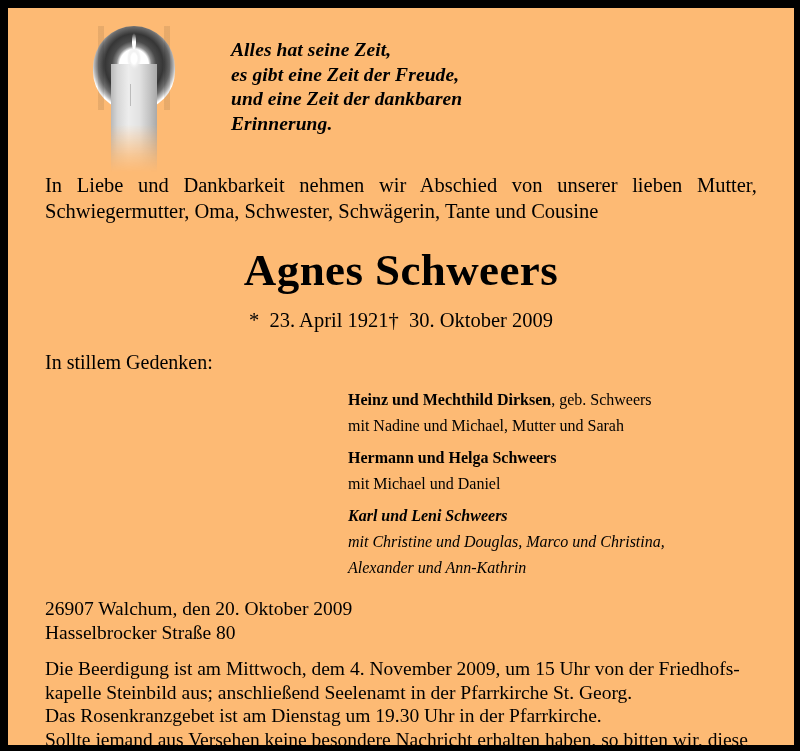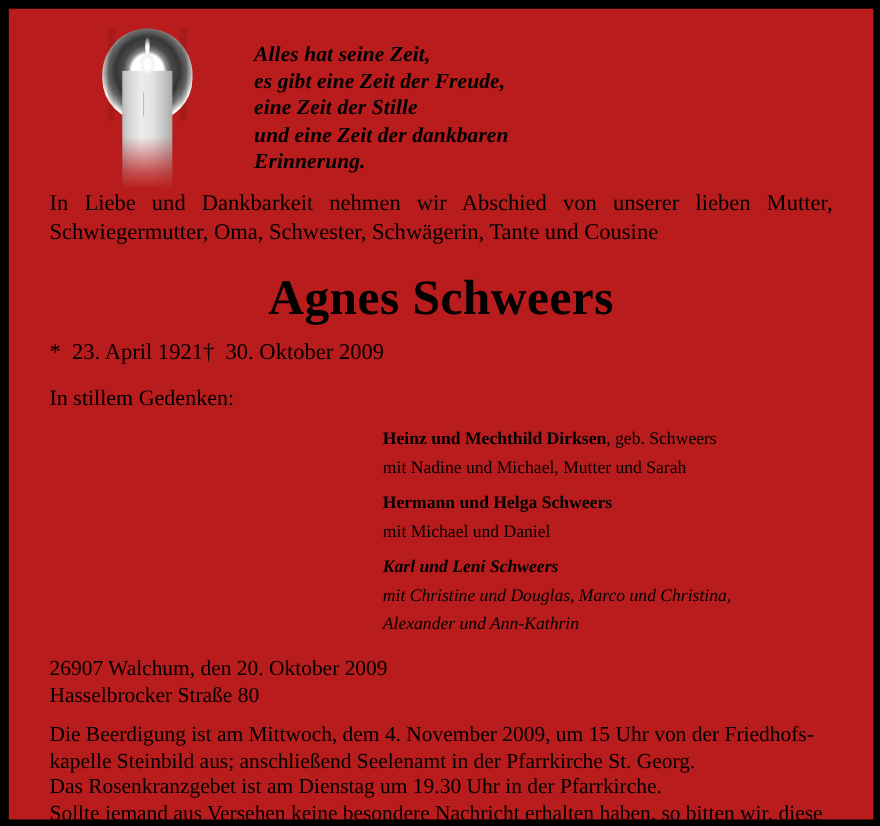--- a/index.html
+++ b/index.html
@@ -6,21 +6,21 @@
     margin: 0;
     padding: 0;
     background: #ffffff;
   }
 
   #notice {
     position: relative;
     width: 800px;
     height: 751px;
     box-sizing: border-box;
-    background: #b91c1c;
+    background: #fdba74;
     border-top: 8px solid #000000;
     border-left: 8px solid #000000;
     border-right: 6px solid #000000;
     border-bottom: 6px solid #000000;
     overflow: hidden;
     font-family: "Liberation Serif", "DejaVu Serif", serif;
     color: #000000;
   }
 
   .inner {
@@ -181,21 +181,21 @@
   .maiden-name {
     font-size: 19px;
     line-height: 24px;
     margin-top: 2px;
   }
   .dates {
     font-size: 20.5px;
     line-height: 26px;
     margin-top: 11px;
     display: flex;
-    justify-content: flex-start;
+    justify-content: center;
   }
   .dates .d { white-space: pre; }
 
   
   .memorial-label {
     font-size: 20px;
     line-height: 26px;
     margin-top: 16px;
   }
 
@@ -241,21 +241,20 @@
           <div class="candle-body"></div>
           <div class="wick-line"></div>
           <div class="flame"></div>
           <div class="flame-tip"></div>
         </div>
       </div>
 
       <div class="verse">
         <div>Alles hat seine Zeit,</div>
         <div>es gibt eine Zeit der Freude,</div>
-        <div>eine Zeit der Stille</div>
         <div>und eine Zeit der dankbaren</div>
         <div>Erinnerung.</div>
       </div>
     </div>
 
     <div class="intro">
       <div class="just">In Liebe und Dankbarkeit nehmen wir Abschied von unserer lieben Mutter,</div>
       <div class="last">Schwiegermutter, Oma, Schwester, Schwägerin, Tante und Cousine</div>
     </div>
 

